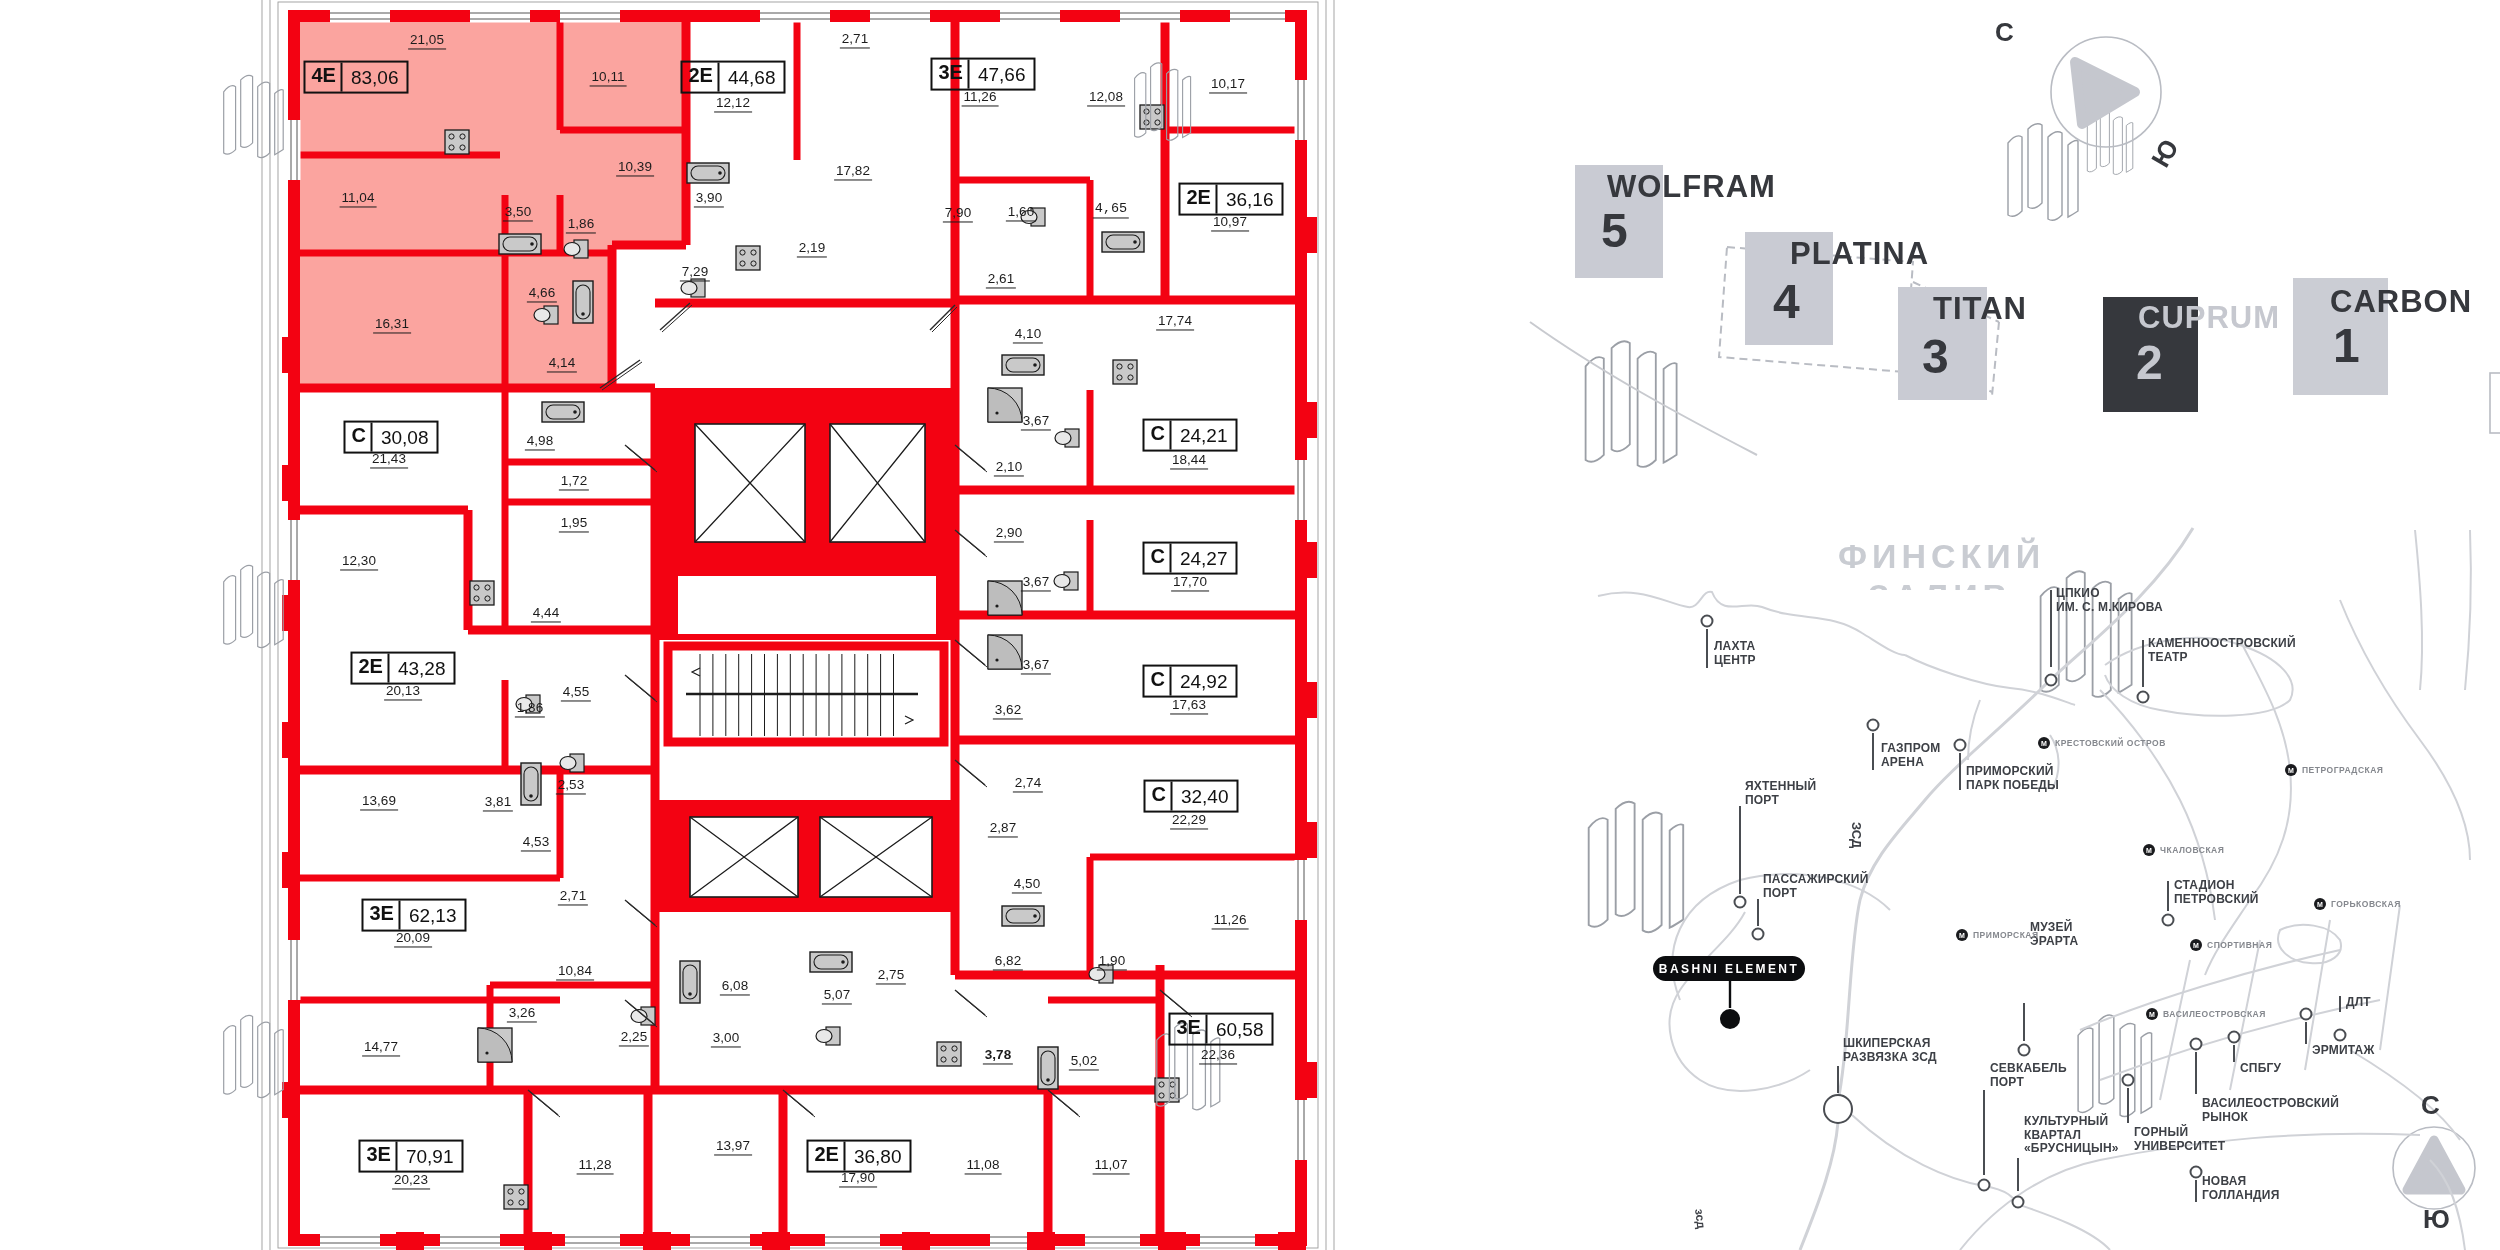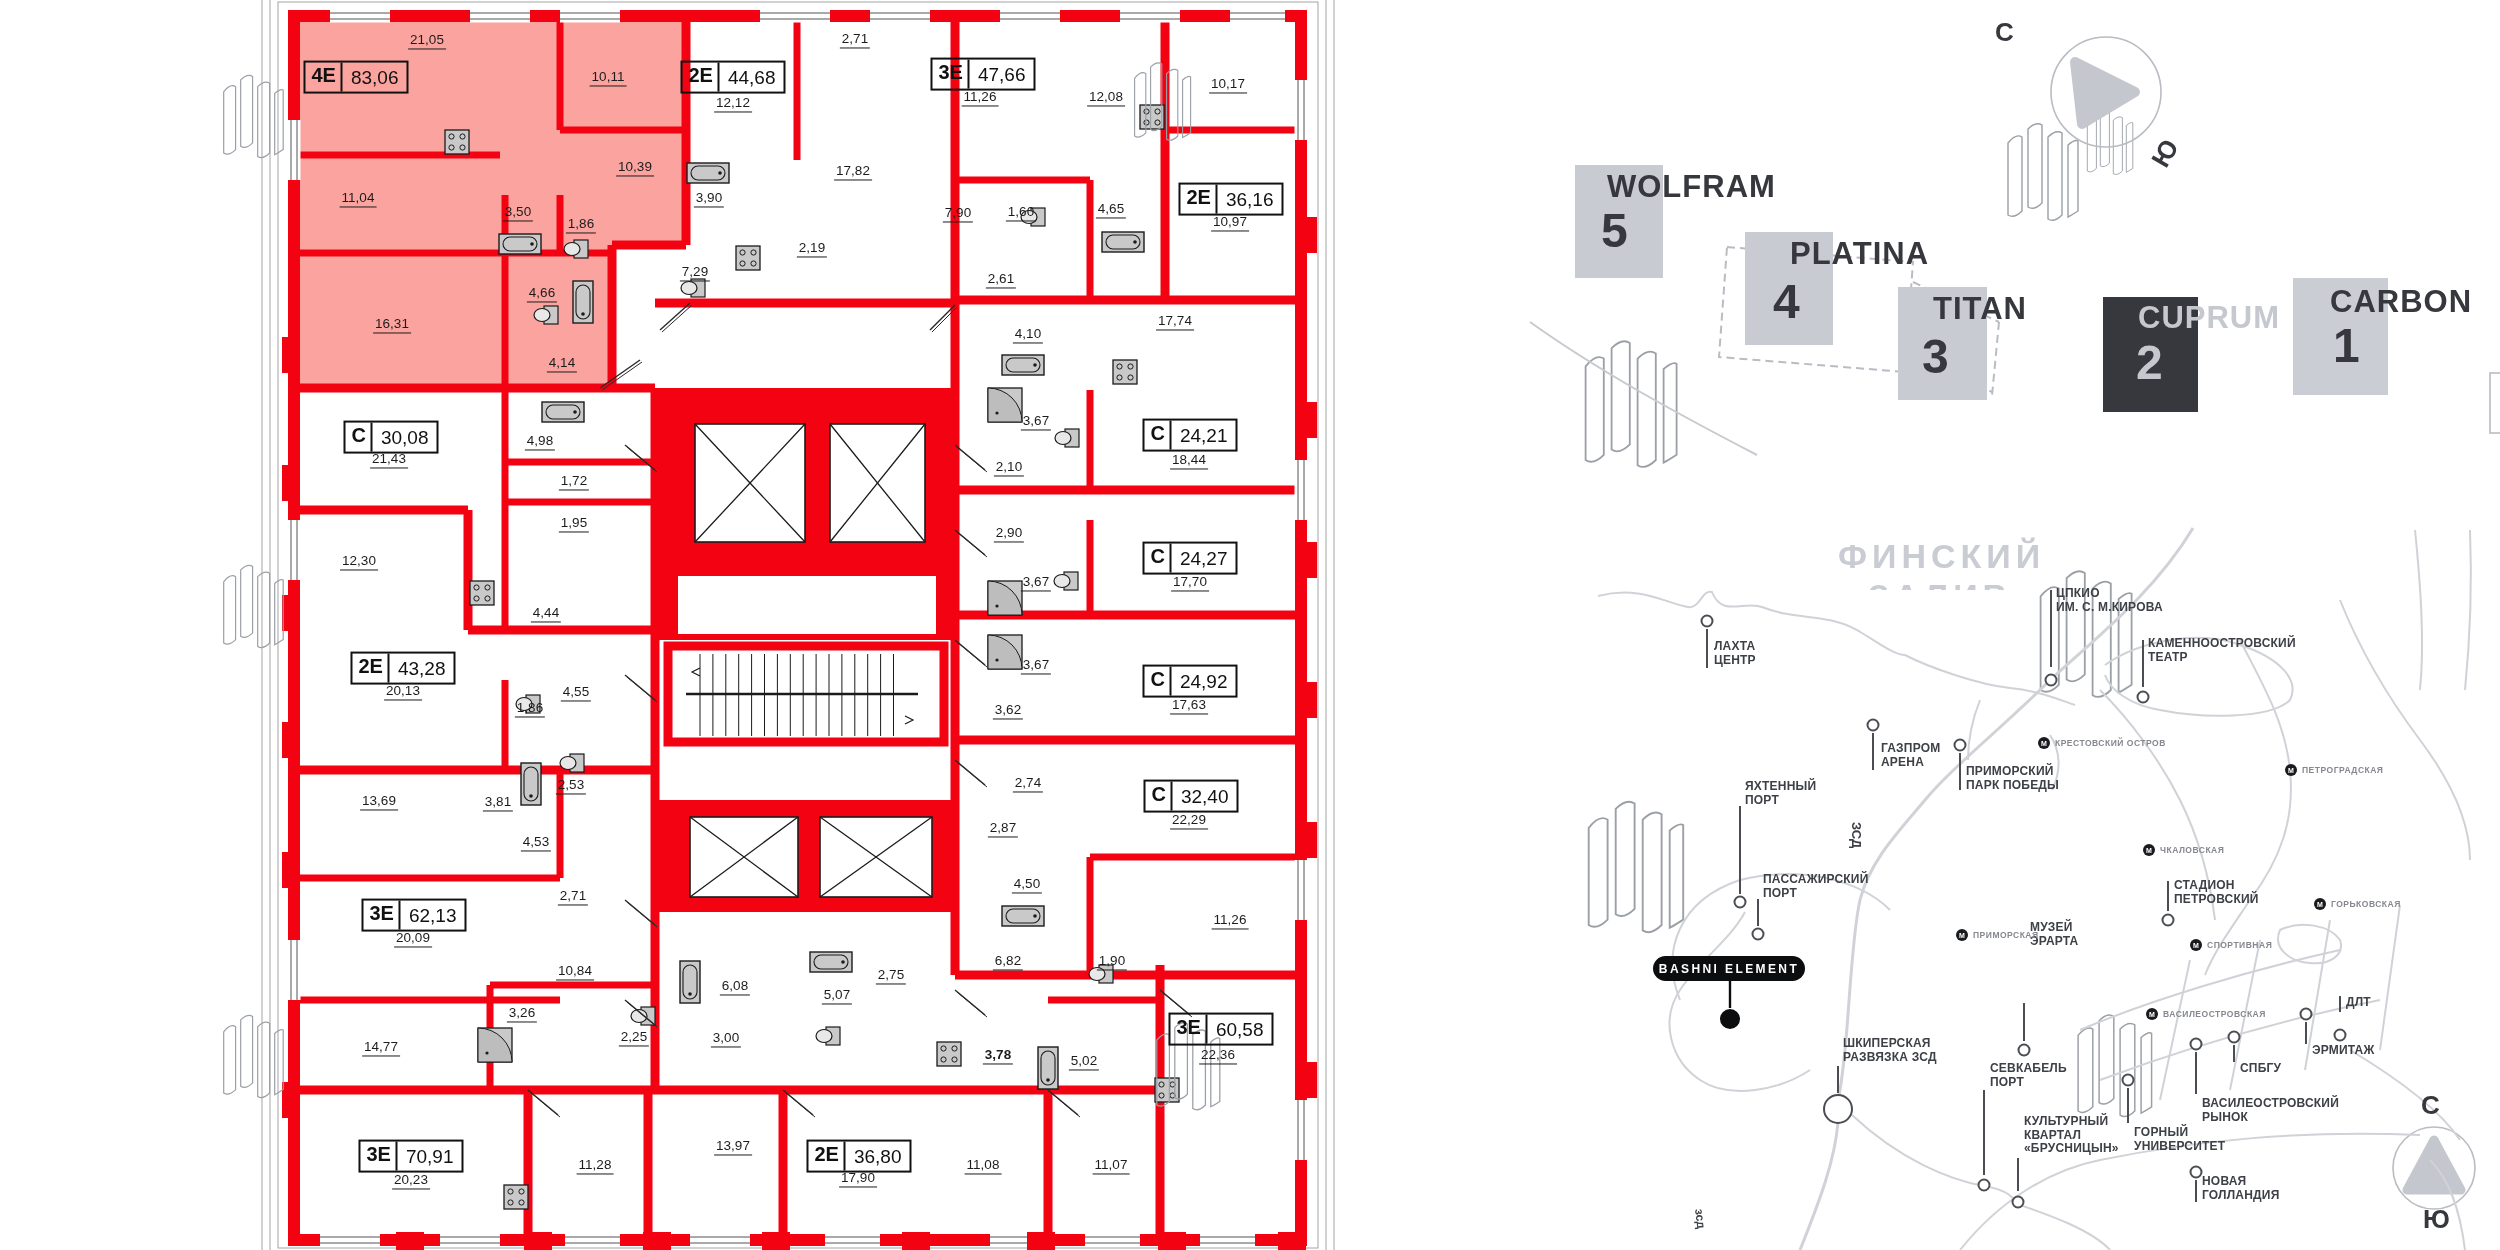--- a/index.html
+++ b/index.html
@@ -549,21 +549,21 @@
       <div class="room" style="left: 709px; top: 200px;">3,90</div>
       <div class="room" style="left: 812px; top: 250px;">2,19</div>
       <div class="room" style="left: 695px; top: 274px;">7,29</div>
       <div class="room" style="left: 980px; top: 99px;">11,26</div>
       <div class="room" style="left: 958px; top: 215px;">7,90</div>
       <div class="room" style="left: 1021px; top: 214px;">1,60</div>
       <div class="room" style="left: 1001px; top: 281px;">2,61</div>
       <div class="room" style="left: 1028px; top: 336px;">4,10</div>
       <div class="room" style="left: 1106px; top: 99px;">12,08</div>
       <div class="room" style="left: 1228px; top: 86px;">10,17</div>
-      <div class="room" style="left: 1111px; top: 211px;">4,65</div>
+      <div class="room" style="left: 1111px; top: 211px; font-family: Liberation Mono, monospace;">4,65</div>
       <div class="room" style="left: 1230px; top: 224px;">10,97</div>
       <div class="room" style="left: 1175px; top: 323px;">17,74</div>
       <div class="room" style="left: 389px; top: 461px;">21,43</div>
       <div class="room" style="left: 540px; top: 443px;">4,98</div>
       <div class="room" style="left: 574px; top: 483px;">1,72</div>
       <div class="room" style="left: 574px; top: 525px;">1,95</div>
       <div class="room" style="left: 359px; top: 563px;">12,30</div>
       <div class="room" style="left: 546px; top: 615px;">4,44</div>
       <div class="room" style="left: 403px; top: 693px;">20,13</div>
       <div class="room" style="left: 576px; top: 694px;">4,55</div>

